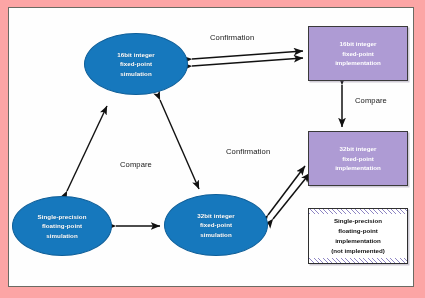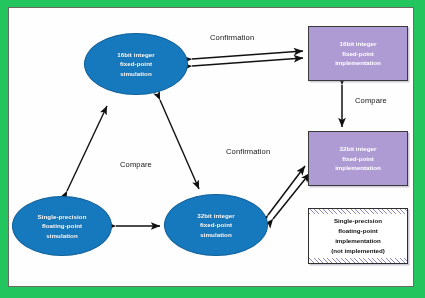--- a/index.html
+++ b/index.html
@@ -6,21 +6,21 @@
   html,body{margin:0;padding:0;}
   body{
     width:425px;height:298px;
     background:#ffffff;
     font-family:"Liberation Sans","DejaVu Sans",sans-serif;
     overflow:hidden;
   }
   #figure{
     position:relative;
     width:425px;height:298px;
-    background:#22c55e;
+    background:#fca5a5;
   }
   
   #frame{
     position:absolute;
     left:8px;top:7px;
     width:406px;height:280px;
     border:1px solid #6b6b63;
     background:#fefefe;
     box-sizing:border-box;
   }

